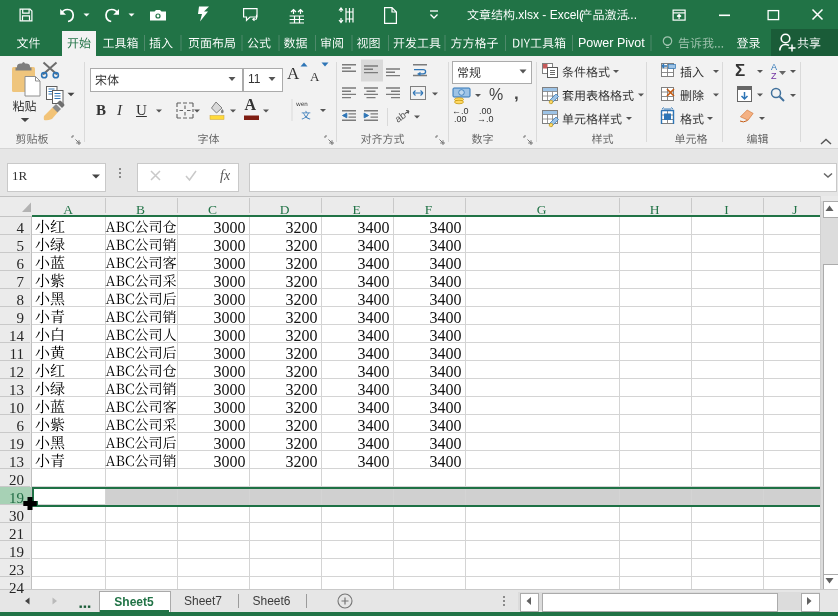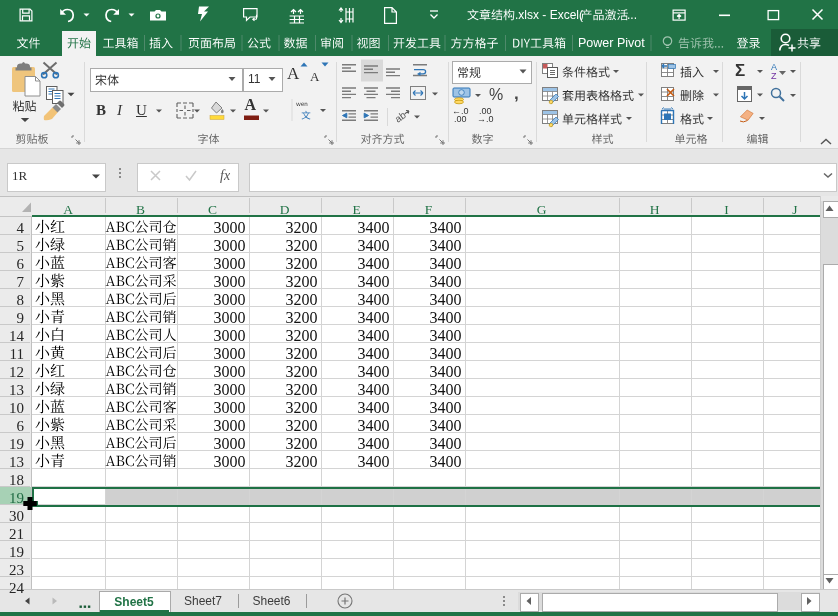--- a/index.html
+++ b/index.html
@@ -97,21 +97,21 @@
     <div style="position:absolute;z-index:3;left:0px;top:291px;width:24px;text-align:right;font-family:&quot;Liberation Serif&quot;,serif;font-size:15px;color:#262626;line-height:18px">8</div>
     <div style="position:absolute;z-index:3;left:0px;top:309px;width:24px;text-align:right;font-family:&quot;Liberation Serif&quot;,serif;font-size:15px;color:#262626;line-height:18px">9</div>
     <div style="position:absolute;z-index:3;left:0px;top:327px;width:24px;text-align:right;font-family:&quot;Liberation Serif&quot;,serif;font-size:15px;color:#262626;line-height:18px">14</div>
     <div style="position:absolute;z-index:3;left:0px;top:345px;width:24px;text-align:right;font-family:&quot;Liberation Serif&quot;,serif;font-size:15px;color:#262626;line-height:18px">11</div>
     <div style="position:absolute;z-index:3;left:0px;top:363px;width:24px;text-align:right;font-family:&quot;Liberation Serif&quot;,serif;font-size:15px;color:#262626;line-height:18px">12</div>
     <div style="position:absolute;z-index:3;left:0px;top:381px;width:24px;text-align:right;font-family:&quot;Liberation Serif&quot;,serif;font-size:15px;color:#262626;line-height:18px">13</div>
     <div style="position:absolute;z-index:3;left:0px;top:399px;width:24px;text-align:right;font-family:&quot;Liberation Serif&quot;,serif;font-size:15px;color:#262626;line-height:18px">10</div>
     <div style="position:absolute;z-index:3;left:0px;top:417px;width:24px;text-align:right;font-family:&quot;Liberation Serif&quot;,serif;font-size:15px;color:#262626;line-height:18px">6</div>
     <div style="position:absolute;z-index:3;left:0px;top:435px;width:24px;text-align:right;font-family:&quot;Liberation Serif&quot;,serif;font-size:15px;color:#262626;line-height:18px">19</div>
     <div style="position:absolute;z-index:3;left:0px;top:453px;width:24px;text-align:right;font-family:&quot;Liberation Serif&quot;,serif;font-size:15px;color:#262626;line-height:18px">13</div>
-    <div style="position:absolute;z-index:3;left:0px;top:471px;width:24px;text-align:right;font-family:&quot;Liberation Serif&quot;,serif;font-size:15px;color:#262626;line-height:18px">18</div>
+    <div style="position:absolute;z-index:3;left:0px;top:471px;width:24px;text-align:right;font-family:&quot;Liberation Serif&quot;,serif;font-size:15px;color:#262626;line-height:18px">20</div>
     <div style="position:absolute;z-index:3;left:0px;top:489px;width:24px;text-align:right;font-family:&quot;Liberation Serif&quot;,serif;font-size:15px;color:#1f6b43;line-height:18px">19</div>
     <div style="position:absolute;z-index:3;left:0px;top:507px;width:24px;text-align:right;font-family:&quot;Liberation Serif&quot;,serif;font-size:15px;color:#262626;line-height:18px">30</div>
     <div style="position:absolute;z-index:3;left:0px;top:525px;width:24px;text-align:right;font-family:&quot;Liberation Serif&quot;,serif;font-size:15px;color:#262626;line-height:18px">21</div>
     <div style="position:absolute;z-index:3;left:0px;top:543px;width:24px;text-align:right;font-family:&quot;Liberation Serif&quot;,serif;font-size:15px;color:#262626;line-height:18px">19</div>
     <div style="position:absolute;z-index:3;left:0px;top:561px;width:24px;text-align:right;font-family:&quot;Liberation Serif&quot;,serif;font-size:15px;color:#262626;line-height:18px">23</div>
     <div style="position:absolute;z-index:3;left:0px;top:579px;width:24px;text-align:right;font-family:&quot;Liberation Serif&quot;,serif;font-size:15px;color:#262626;line-height:18px">24</div>
     <div style="position:absolute;z-index:3;left:173.5px;top:219px;width:72px;text-align:right;font-family:&quot;Liberation Serif&quot;,serif;font-size:16px;color:#111;line-height:18px">3000</div>
     <div style="position:absolute;z-index:3;left:245.5px;top:219px;width:72px;text-align:right;font-family:&quot;Liberation Serif&quot;,serif;font-size:16px;color:#111;line-height:18px">3200</div>
     <div style="position:absolute;z-index:3;left:317.5px;top:219px;width:72px;text-align:right;font-family:&quot;Liberation Serif&quot;,serif;font-size:16px;color:#111;line-height:18px">3400</div>
     <div style="position:absolute;z-index:3;left:389.5px;top:219px;width:72px;text-align:right;font-family:&quot;Liberation Serif&quot;,serif;font-size:16px;color:#111;line-height:18px">3400</div>

